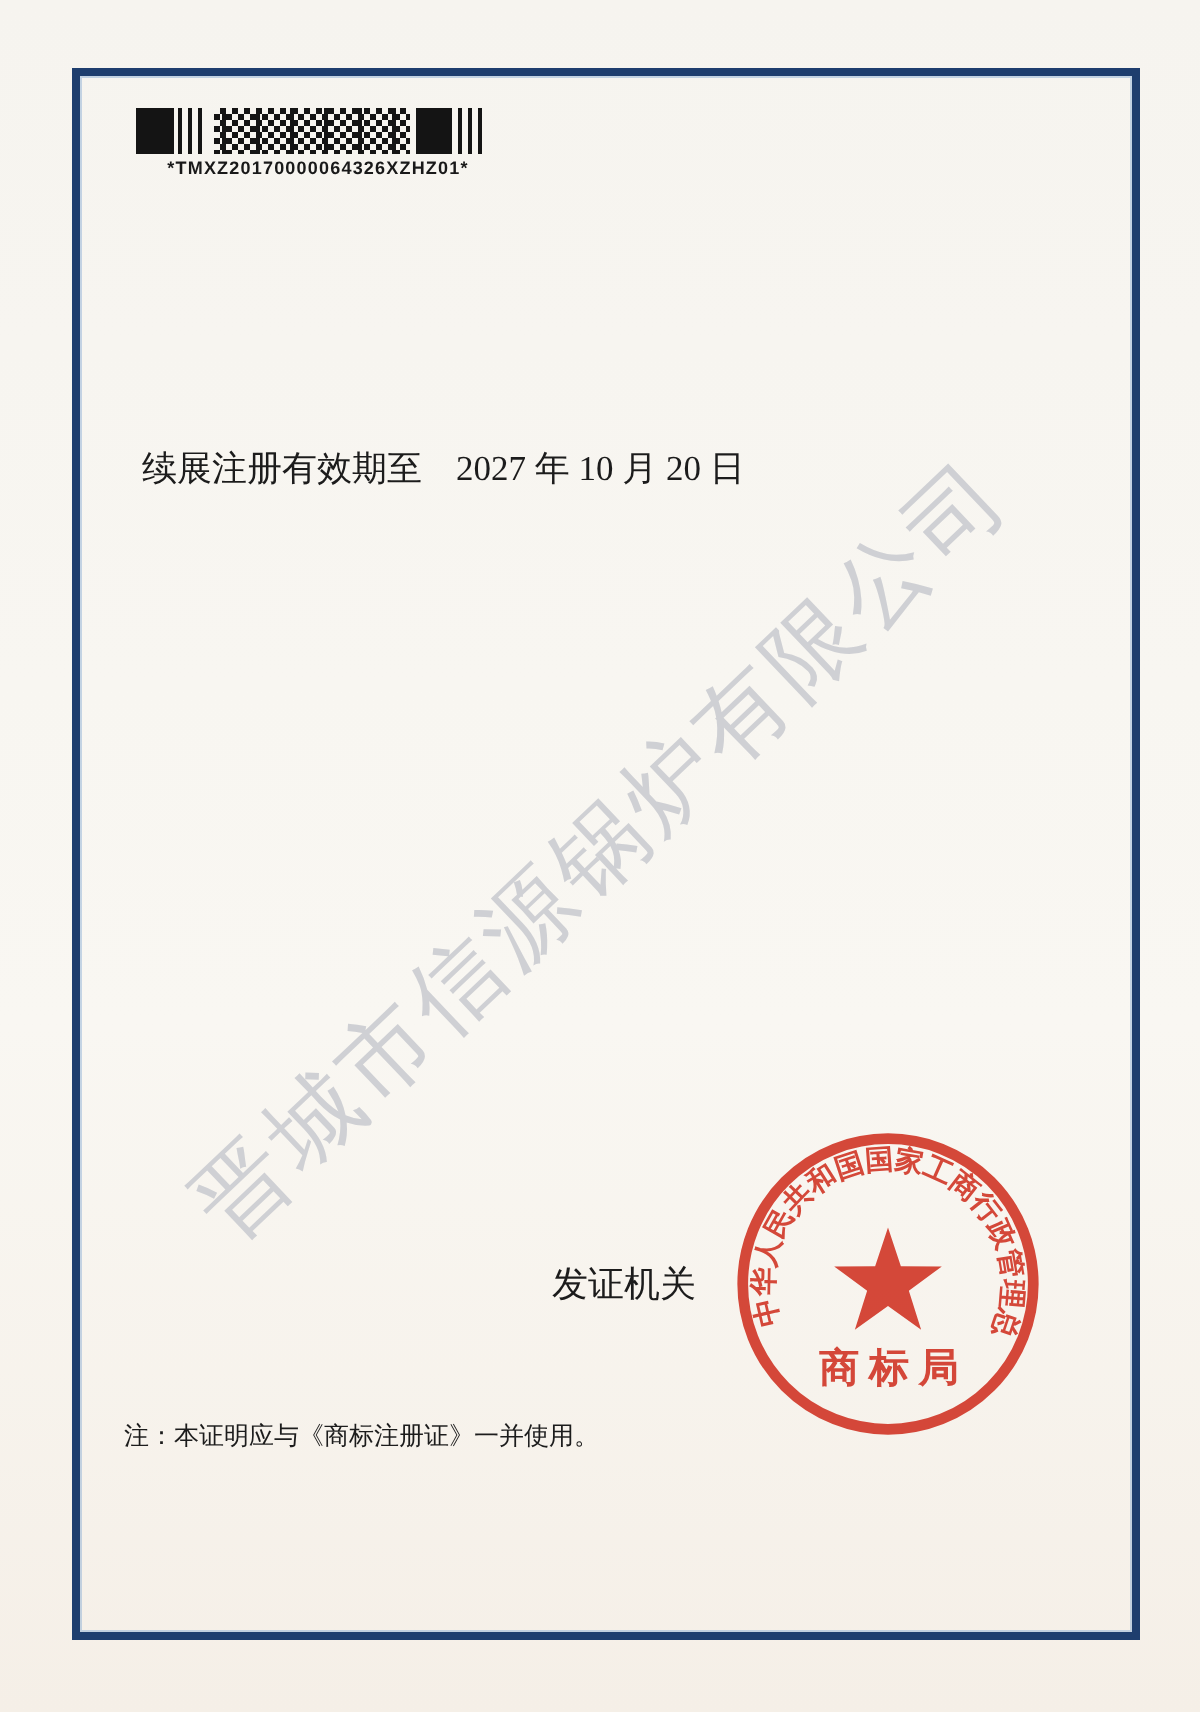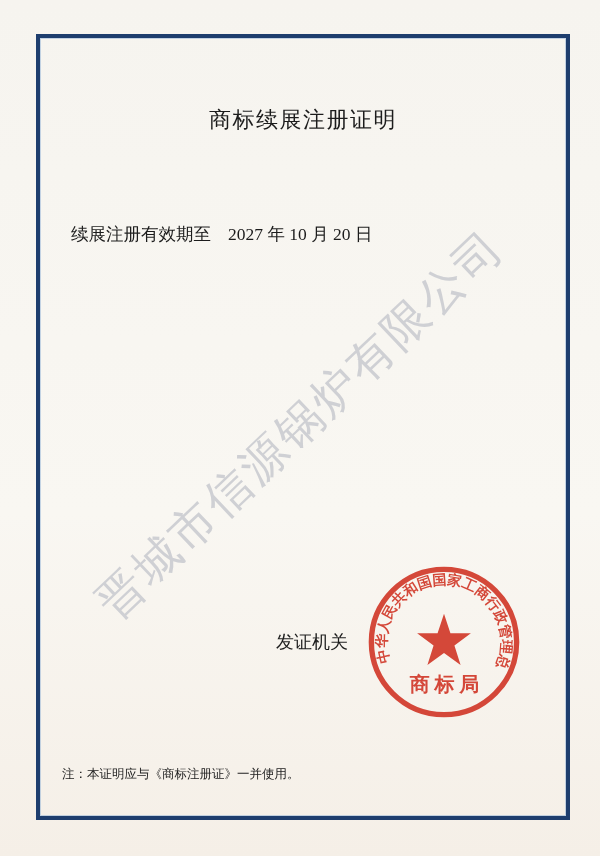--- a/index.html
+++ b/index.html
@@ -100,21 +100,21 @@
 
   .issuer {
     position: absolute;
     left: 276px; top: 630px;
     font-size: 18px;
     color: #1c1c1c;
   }
 
   .footnote {
     position: absolute;
-    left: 62px; top: 766px;
+    left: 62px; top: 710px;
     font-size: 12.5px;
     color: #1c1c1c;
     white-space: nowrap;
   }
 
   
   .seal {
     position: absolute;
     left: 366px; top: 564px;
     width: 156px; height: 156px;
@@ -129,22 +129,32 @@
 <body>
 
 <div class="page">
 
   <div class="watermark">晋城市信源锅炉有限公司</div>
 
   <div class="frame"></div>
 
   <div class="content">
 
+    <div class="barcode">
+      <div class="barcode-bars">
+        <div class="bseg b-solid bseg seg"></div>
 
-    <h1 class="title">商标续展注册证明</h1>
+        <div class="b-lines seg"></div>
+        <div class="b-noise seg"></div>
+        <div class="b-solid2 seg"></div>
+        <div class="b-lines2 seg"></div>
+      </div>
+      <div class="barcode-text">*TMXZ20170000064326XZHZ01*</div>
+    </div>
+
 
 
     <p class="line2"><span>续展注册有效期至</span><span class="date-value">2027 年 10 月 20 日</span></p>
 
     <div class="issuer">发证机关</div>
 
     <svg class="seal" viewBox="0 0 160 160" xmlns="http://www.w3.org/2000/svg">
       <circle cx="80" cy="80" r="74.5" fill="none" stroke="#d23b2c" stroke-width="5.5"></circle>
       <path id="sealArc" d="M 24.55 100.18 A 59 59 0 1 1 135.45 100.18" fill="none"></path>
       <text font-size="14.5" fill="#d23b2c"><textPath href="#sealArc">中华人民共和国国家工商行政管理总局</textPath></text>

